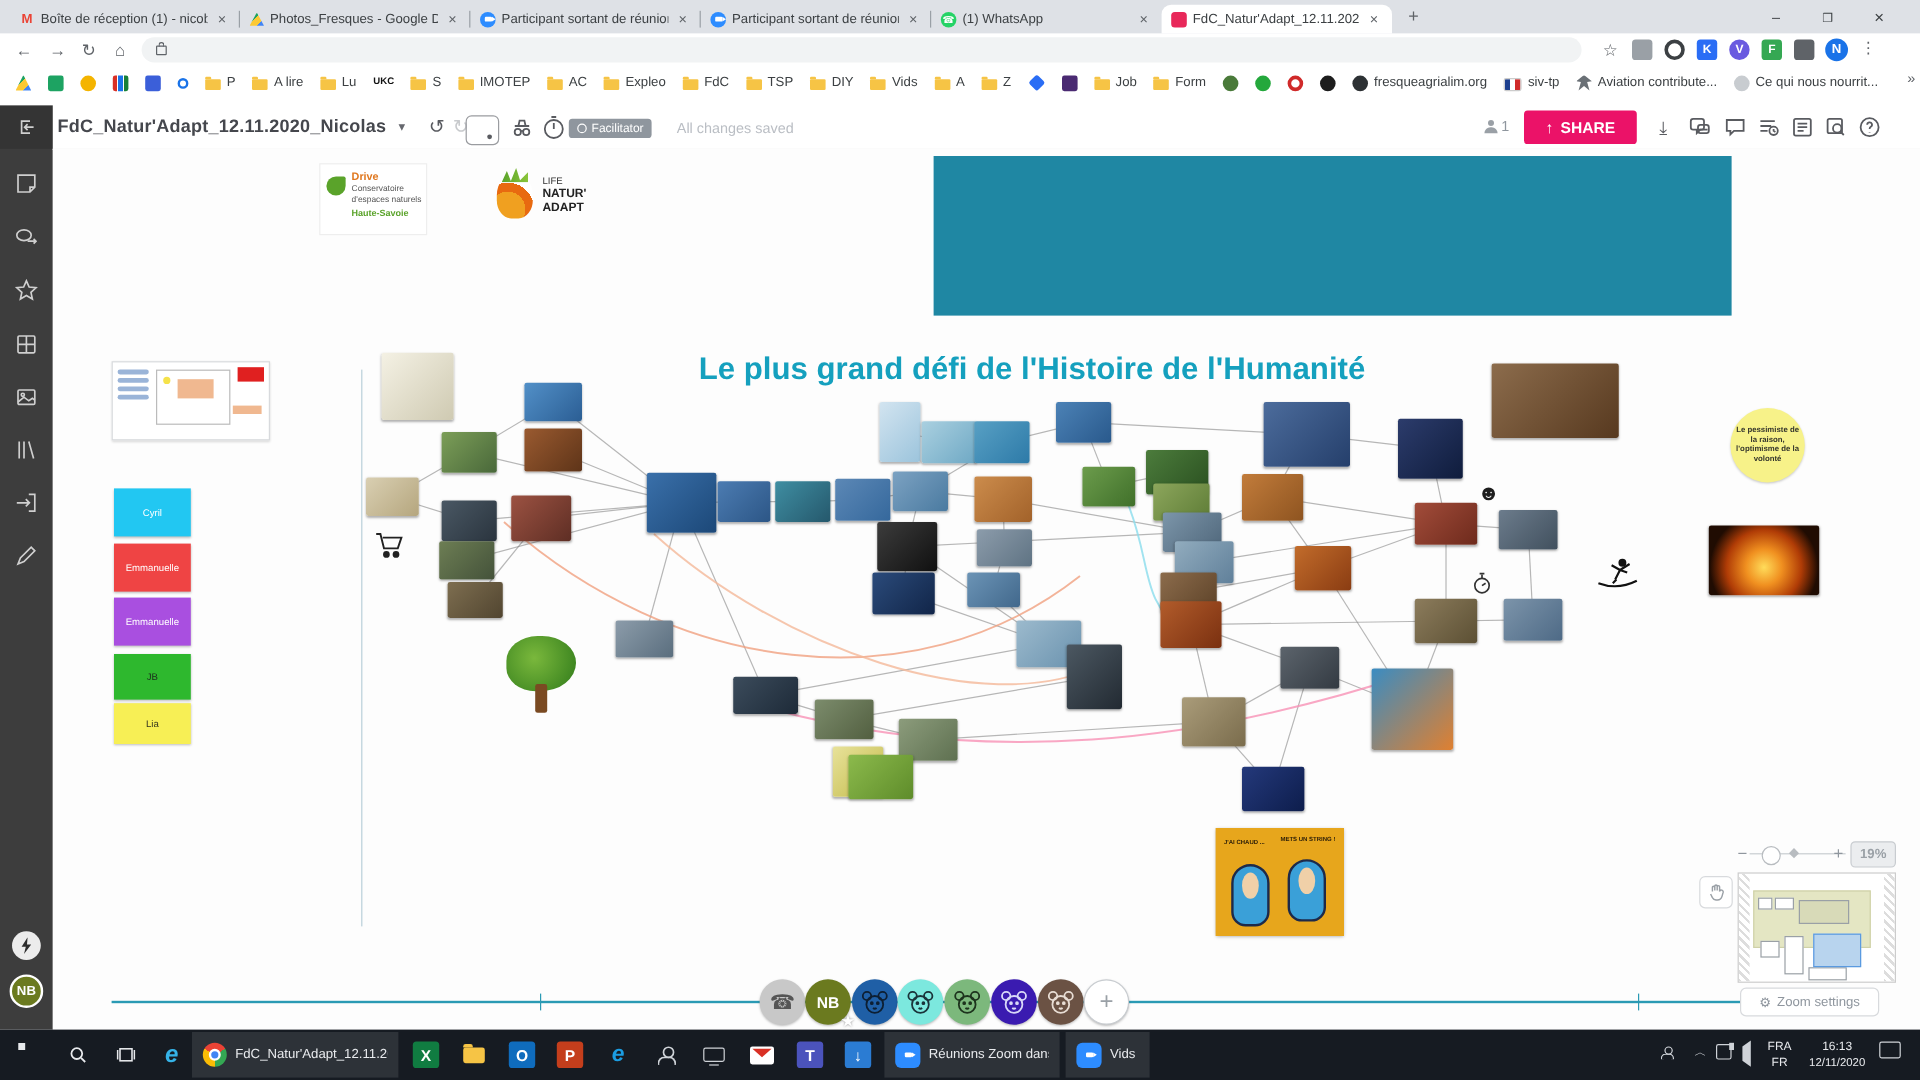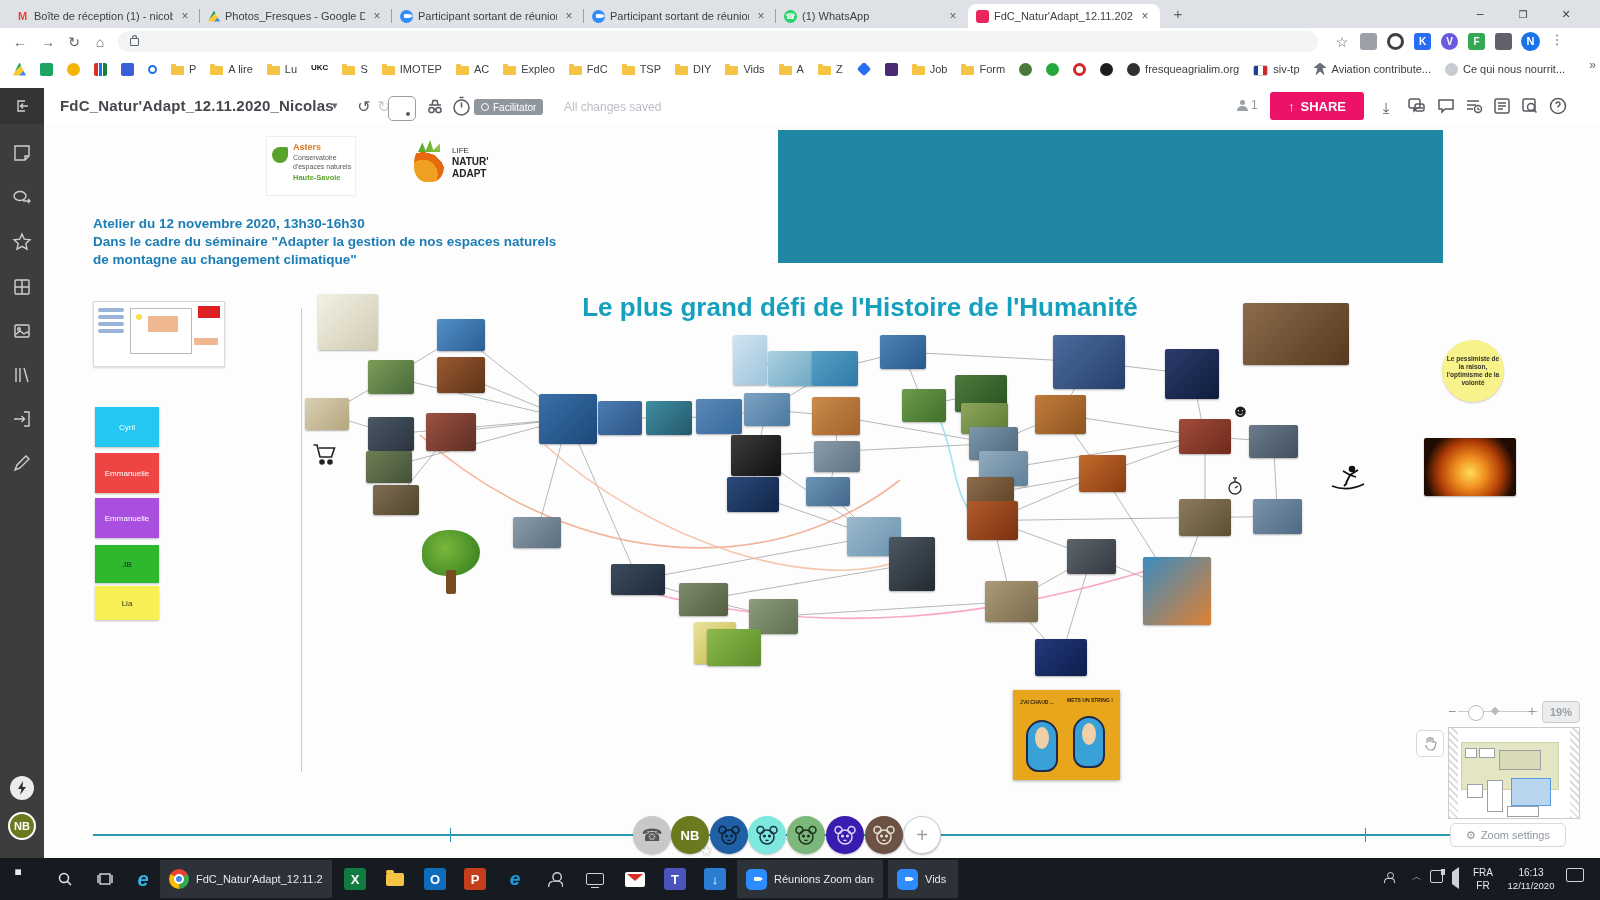--- a/index.html
+++ b/index.html
@@ -64,21 +64,21 @@
   .bm-over::after{content:"»";}
   
   #msidebar{left:0;top:88px;width:44px;height:770px;background:#3d3d3d;}
   .sbi{left:11px;width:22px;height:22px;}
   .sbi svg{stroke:#cfcfcf;fill:none;stroke-width:1.4;}
   #sb-exit{left:0;top:88px;width:44px;height:36px;background:#343434;display:flex;align-items:center;justify-content:center;}
   .sb-bolt{left:10px;top:776px;width:24px;height:24px;border-radius:50%;background:#ececec;display:flex;align-items:center;justify-content:center;}
   .sb-nb{left:8px;top:812px;width:28px;height:28px;border-radius:50%;background:#6b7a1f;color:#fff;font-size:11px;font-weight:bold;display:flex;align-items:center;justify-content:center;border:2px solid #fff;box-sizing:border-box;}
   
   #mtoolbar{left:44px;top:88px;width:1556px;height:36px;background:#fff;border-bottom:1px solid #e4e4e4;}
-  .mtitle{left:60px;top:97px;font-size:15px;font-weight:bold;color:#45474d;letter-spacing:.2px;}
+  .mtitle{left:48px;top:97px;font-size:15px;font-weight:bold;color:#45474d;letter-spacing:.2px;}
   .mchev{left:332px;top:99px;color:#66686e;font-size:11px;}
   .mchev::after{content:"▾";}
   .micon{top:95px;width:24px;height:24px;color:#595b60;font-size:16px;text-align:center;line-height:24px;}
   .framebtn{left:388px;top:96px;width:26px;height:23px;border:1.5px solid #9a9ca0;border-radius:5px;}
   .framebtn::after{content:"";position:absolute;right:5px;bottom:4px;width:4px;height:4px;border-radius:50%;background:#595b60;}
   .facpill{left:474px;top:99px;height:16px;background:#8f969e;border-radius:3px;color:#fff;font-size:10px;display:flex;align-items:center;padding:0 7px;gap:4px;}
   .facdot{width:8px;height:8px;border:1.5px solid #fff;border-radius:50%;box-sizing:border-box;}
   .savedtxt{left:564px;top:100px;font-size:12px;color:#babec4;}
   .members{left:1237px;top:98px;display:flex;align-items:center;gap:3px;color:#8f969e;font-size:12px;}
   .person{width:11px;height:11px;position:relative;}
@@ -441,38 +441,33 @@
   <div class="abs mri" style="left:1546px;"><svg width="20" height="20" viewBox="0 0 20 20">
         <circle cx="10" cy="10" r="7.5"></circle>
         <path d="M8 8 a2 2 0 1 1 3 1.7 c-.8.5-1 .9-1 1.8 M10 14 v.5"></path>
       </svg></div>
 
   <div id="canvasbg" class="abs"></div>
   <div class="abs banner"></div>
 
   <div class="abs" style="left:266px;top:136px;width:90px;height:60px;background:#fff;border:1px solid #eee;padding:4px;box-sizing:border-box;">
     <div class="abs" style="left:5px;top:10px;width:16px;height:16px;background:#5aa32a;border-radius:50% 10% 50% 50%;"></div>
-    <div class="abs" style="left:26px;top:5px;font-size:9px;font-weight:bold;color:#e07820;">Asters</div>
+    <div class="abs" style="left:26px;top:5px;font-size:9px;font-weight:bold;color:#e07820;">Drive</div>
     <div class="abs" style="left:26px;top:17px;font-size:7px;color:#555;">Conservatoire</div>
     <div class="abs" style="left:26px;top:26px;font-size:7px;color:#555;">d'espaces naturels</div>
     <div class="abs" style="left:26px;top:36px;font-size:7.5px;font-weight:bold;color:#5aa32a;">Haute-Savoie</div>
   </div>
   <div class="abs" style="left:412px;top:138px;width:92px;height:56px;">
     <div class="abs" style="left:2px;top:6px;width:30px;height:38px;background:radial-gradient(circle at 30% 80%,#f0a020 0 40%,#e86a10 40% 60%,#fff 60%);border-radius:50% 50% 40% 40%;"></div>
     <div class="abs" style="left:6px;top:2px;width:22px;height:12px;background:linear-gradient(90deg,#5aa32a,#8ac43a);clip-path:polygon(0 100%,20% 20%,35% 90%,55% 0,70% 85%,100% 30%,100% 100%);"></div>
     <div class="abs" style="left:40px;top:8px;font-size:8px;color:#333;">LIFE</div>
     <div class="abs" style="left:40px;top:18px;font-size:10px;font-weight:bold;color:#222;">NATUR'</div>
     <div class="abs" style="left:40px;top:30px;font-size:10px;font-weight:bold;color:#222;">ADAPT</div>
   </div>
 
-  <div class="abs headertxt">
-    <div>Atelier du 12 novembre 2020, 13h30-16h30</div>
-    <div>Dans le cadre du séminaire "Adapter la gestion de nos espaces naturels</div>
-    <div>de montagne au changement climatique"</div>
-  </div>
 
   <div class="abs vline"></div>
   <div class="abs hline"></div>
   <div class="abs htick" style="left:450px;"></div>
   <div class="abs htick" style="left:845px;"></div>
   <div class="abs htick" style="left:1365px;"></div>
 
   <div class="abs ctitle">Le plus grand défi de l'Histoire de l'Humanité</div>
 
   <div class="abs refthumb">

